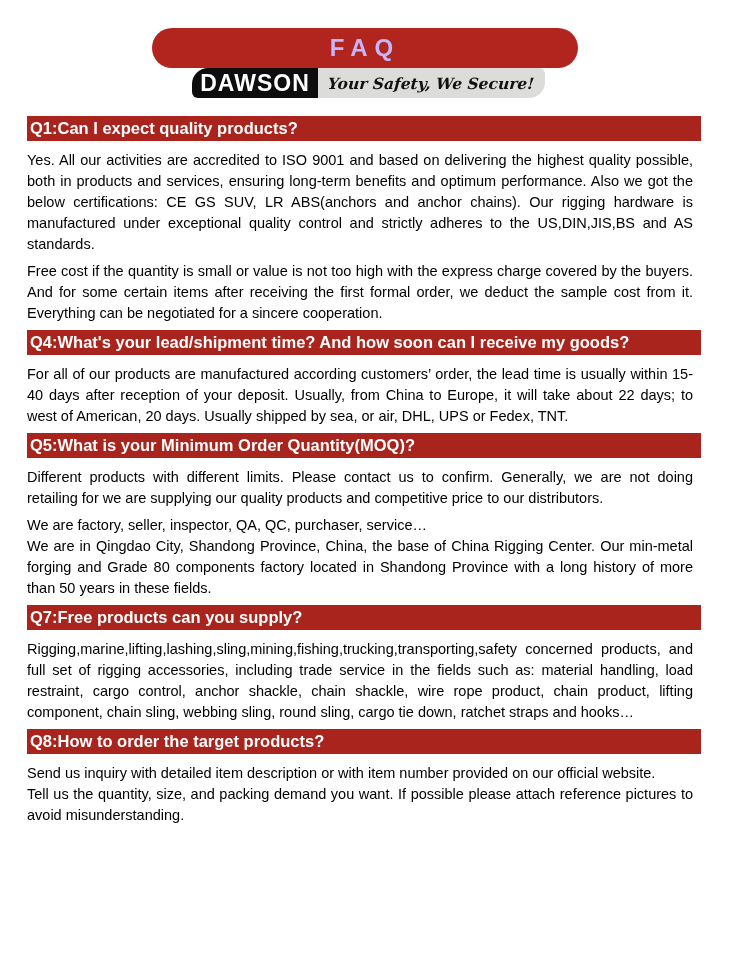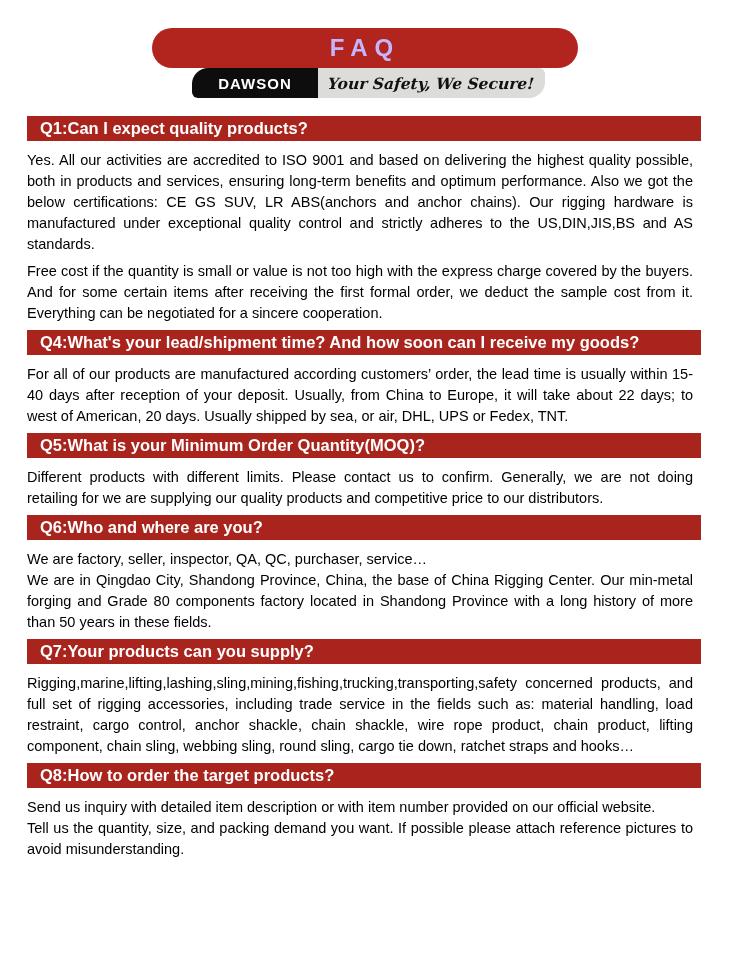--- a/index.html
+++ b/index.html
@@ -39,21 +39,21 @@
     height: 30px;
     margin-left: 192px;
     margin-top: 0;
   }
   .logo-black {
     width: 126px;
     background: var(--logo_black, #0D0D0D);
     border-radius: 16px 0 0 6px;
     color: #ffffff;
     font-weight: bold;
-    font-size: 15px;
+    font-size: 23px;
     letter-spacing: 1px;
     display: flex;
     align-items: center;
     justify-content: center;
   }
   .logo-gray {
     width: 227px;
     background: var(--logo_gray, #DCDCDA);
     border-radius: 0 6px 16px 0;
     display: flex;
@@ -72,21 +72,21 @@
   
   .content { margin: 18px 29px 0 27px; }
   .faq-item { margin: 0; }
   .qbar {
     height: 25px;
     line-height: 25px;
     background: var(--bar_red, #A9241D);
     color: #ffffff;
     font-weight: bold;
     font-size: 16.5px;
-    padding-left: 13px;
+    padding-left: 3px;
     margin-bottom: 9px;
   }
   .answer {
     margin: 0 8px 6px 0;
     font-size: 14.5px;
     line-height: 21px;
     text-align: justify;
     white-space: pre-line;
     color: #000;
   }
@@ -133,30 +133,27 @@
     </section>
 
     <section class="faq-item">
       <div class="qbar">
         <span>Q5:What is your Minimum Order Quantity(MOQ)?</span>
       </div>
       <p class="answer">Different products with different limits. Please contact us to confirm. Generally, we are not doing retailing for we are supplying our quality products and competitive price to our distributors.</p>
     </section>
 
     <section class="faq-item">
-      <div class="qbar">
-        <span>Q6:Who and where are you?</span>
-      </div>
       <p class="answer">We are factory, seller, inspector, QA, QC, purchaser, service…
 We are in Qingdao City, Shandong Province, China, the base of China Rigging Center. Our min-metal forging and Grade 80 components factory located in Shandong Province with a long history of more than 50 years in these fields.</p>
     </section>
 
     <section class="faq-item">
       <div class="qbar">
-        <span>Q7:Your products can you supply?</span>
+        <span>Q7:Free products can you supply?</span>
       </div>
       <p class="answer">Rigging,marine,lifting,lashing,sling,mining,fishing,trucking,transporting,safety concerned products, and full set of rigging accessories, including trade service in the fields such as: material handling, load restraint, cargo control, anchor shackle, chain shackle, wire rope product, chain product, lifting component, chain sling, webbing sling, round sling, cargo tie down, ratchet straps and hooks…</p>
     </section>
 
     <section class="faq-item">
       <div class="qbar">
         <span>Q8:How to order the target products?</span>
       </div>
       <p class="answer">Send us inquiry with detailed item description or with item number provided on our official website.
 Tell us the quantity, size, and packing demand you want. If possible please attach reference pictures to avoid misunderstanding.</p>

